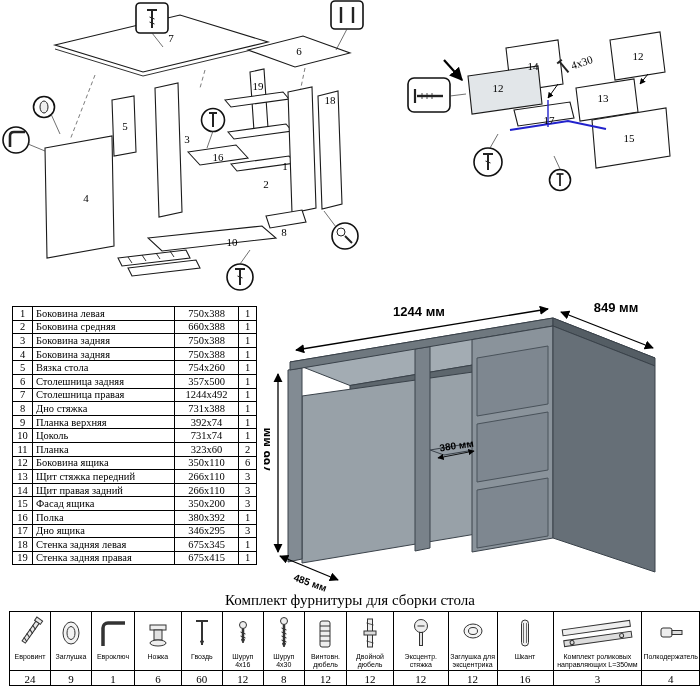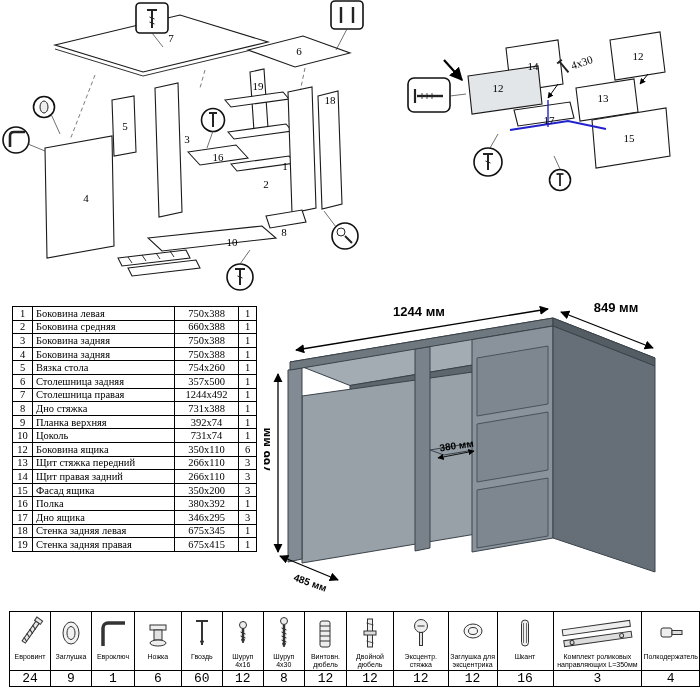--- a/index.html
+++ b/index.html
@@ -20,21 +20,21 @@
   table.parts{position:absolute;left:12px;top:306px;border-collapse:collapse;font-size:10.5px}
   table.parts td{border:1px solid #000;height:13.6px;padding:0 3px;white-space:nowrap}
   table.parts td.c{text-align:center;padding:0 2px}
   .kit-title{position:absolute;left:0;top:592px;width:700px;text-align:center;font-size:15px;font-family:"Liberation Serif",serif}
   table.kit{position:absolute;left:9px;top:611px;border-collapse:collapse;table-layout:fixed}
   table.kit td{border:1px solid #000;text-align:center;vertical-align:bottom;overflow:hidden}
   table.kit td.kcell{height:57px;padding:1px;vertical-align:top}
   .kicon{height:40px;display:flex;align-items:center;justify-content:center}
   .kicon svg{stroke:#333;fill:none}
   .kname{font-size:7px;line-height:8px;font-family:"Liberation Sans",sans-serif}
-  table.kit td.kqty{height:15px;font-size:13px;font-family:Liberation Mono, monospace}
+  table.kit td.kqty{height:15px;font-size:11px;font-family:Liberation Serif, serif}
 </style>
 </head>
 <body>
 
 <div class="page">
 
   <svg class="diag-left" width="400" height="300" viewBox="0 0 400 300">
     <g class="dash">
       <line x1="95" y1="75" x2="70" y2="140"></line>
       <line x1="205" y1="70" x2="200" y2="88"></line>
@@ -262,20 +262,26 @@
           <td class="c">1</td>
         </tr>
 
         <tr>
           <td class="c">10</td>
           <td>Цоколь</td>
           <td class="c">731x74</td>
           <td class="c">1</td>
         </tr>
 
+        <tr>
+          <td class="c">11</td>
+          <td>Планка</td>
+          <td class="c">323x60</td>
+          <td class="c">2</td>
+        </tr>
 
         <tr>
           <td class="c">12</td>
           <td>Боковина ящика</td>
           <td class="c">350x110</td>
           <td class="c">6</td>
         </tr>
 
         <tr>
           <td class="c">13</td>
@@ -365,20 +371,21 @@
       <text class="dimt" x="352" y="12">849 мм</text>
       <line class="dimln" x1="14" y1="74" x2="14" y2="252" marker-start="url(#da)" marker-end="url(#da)"></line>
       <text class="dimt" transform="rotate(-90 6 150)" x="6" y="150">766 мм</text>
       <line class="dimln" x1="16" y1="256" x2="74" y2="280" marker-start="url(#da)" marker-end="url(#da)"></line>
       <text class="dims" transform="rotate(20 45 286)" x="45" y="286">485 мм</text>
       <line x1="174" y1="158" x2="210" y2="151" stroke="#000" stroke-width=".9" marker-start="url(#da)" marker-end="url(#da)"></line>
       <text class="dims" transform="rotate(-8 193 149)" x="193" y="149">380 мм</text>
     </g>
   </svg>
 
+  <div class="kit-title">Комплект фурнитуры для сборки стола</div>
 
   <table class="kit">
     <colgroup>
       <col style="width:36px">
         <col style="width:40px">
         <col style="width:44px">
         <col style="width:50px">
       <col style="width:32px">
         <col style="width:30px">
         <col style="width:30px">

